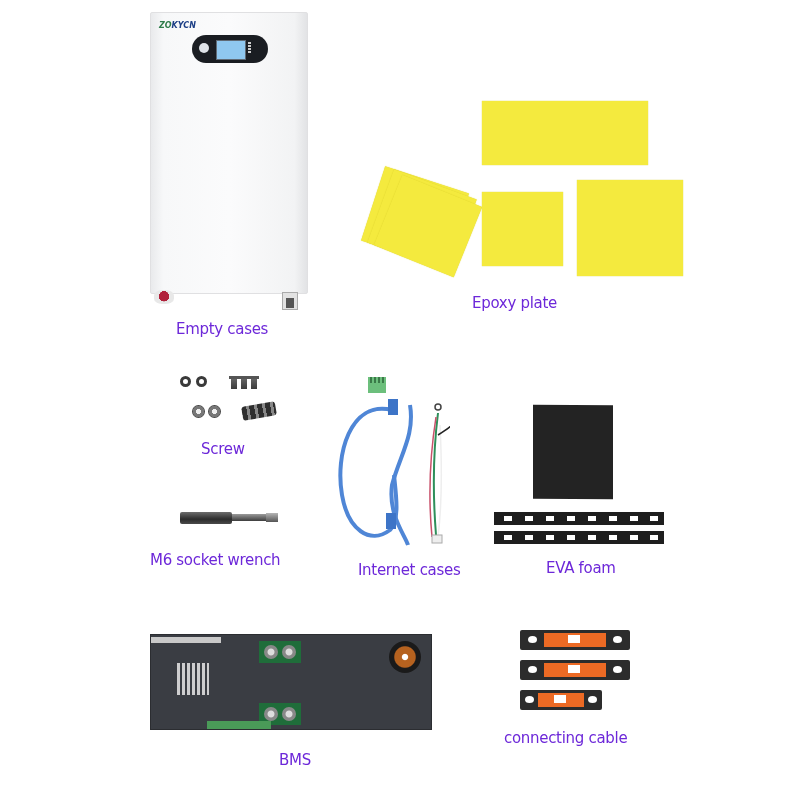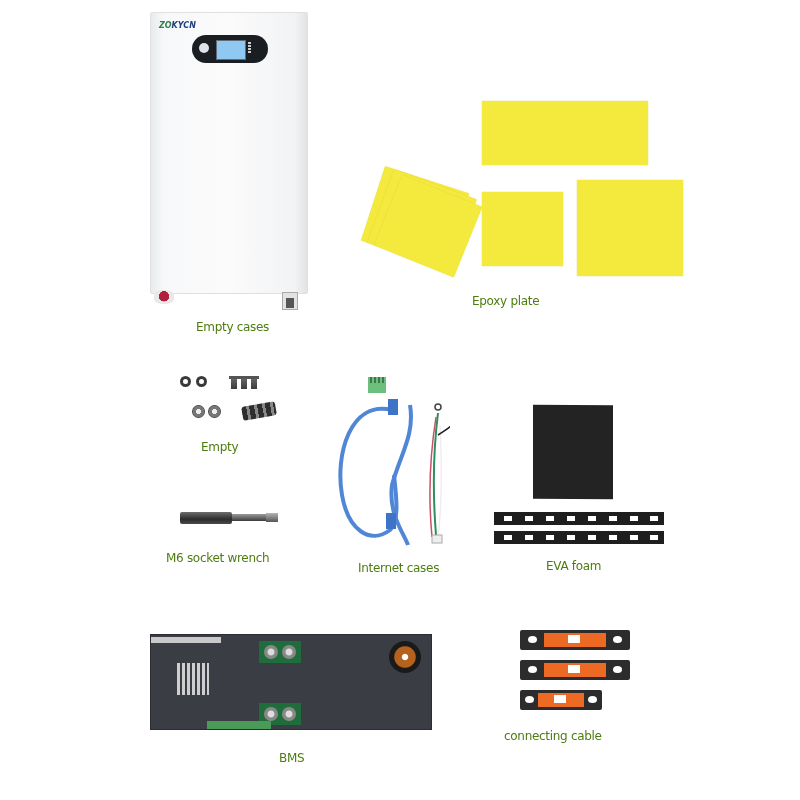--- a/index.html
+++ b/index.html
@@ -1,18 +1,18 @@
 <!DOCTYPE html>
 <html><head>
 <meta charset="utf-8">
 <style>
   html,body{margin:0;padding:0;background:#ffffff;}
   body{width:800px;height:800px;position:relative;overflow:hidden;font-family:"DejaVu Sans","Liberation Sans",sans-serif;}
   .abs{position:absolute;}
-  .label{position:absolute;font-size:12px;color:#4d7c0f;white-space:nowrap;letter-spacing:-0.3px;}
+  .label{position:absolute;font-size:15px;color:#6d28d9;white-space:nowrap;letter-spacing:-0.3px;}
   
   .cabinet{left:150px;top:12px;width:158px;height:282px;background:linear-gradient(90deg,#e9eaec 0%,#f7f8f9 8%,#fbfbfc 50%,#f2f3f4 92%,#e2e3e5 100%);border:1px solid #e0e0e2;border-radius:2px;box-sizing:border-box;}
   .logo{left:8px;top:8px;font-size:8px;font-weight:bold;color:#2f7d4a;font-style:italic;}
   .logo span{color:#1d3f86;}
   .panel{left:41px;top:22px;width:76px;height:28px;background:#1a1d22;border-radius:14px;}
   .pbtn{left:7px;top:8px;width:10px;height:10px;border-radius:50%;background:#dfe3e8;}
   .lcd{left:24px;top:5px;width:28px;height:18px;background:#8fc8f0;border:1px solid #5f6a75;}
   .leds{left:56px;top:6px;width:10px;height:16px;}
   .leds i{display:block;width:3px;height:2px;background:#ccc;margin:1px 0;}
   .wheel-l{left:154px;top:290px;width:20px;height:14px;background:radial-gradient(circle at 50% 45%,#b0203a 0 40%,#e8e8e8 42% 100%);border-radius:40%;}
@@ -61,44 +61,44 @@
     <div class="abs leds">
         <i></i>
         <i></i>
         <i></i>
         <i></i>
       </div>
   </div>
 </div>
 <div class="abs wheel-l"></div>
 <div class="abs wheel-r"></div>
-<div class="label" style="left:176px;top:320px;margin-left:20px;">Empty cases</div>
+<div class="label" style="left:176px;top:320px;">Empty cases</div>
 
 <div class="abs yellow" style="left:482px;top:101px;width:166px;height:64px;"></div>
 <div class="abs yellow" style="left:371px;top:178px;width:88px;height:78px;transform:rotate(18deg);"></div>
 <div class="abs yellow" style="left:378px;top:182px;width:88px;height:78px;transform:rotate(20deg);"></div>
 <div class="abs yellow" style="left:385px;top:188px;width:86px;height:76px;transform:rotate(22deg);"></div>
 <div class="abs yellow" style="left:482px;top:192px;width:81px;height:74px;"></div>
 <div class="abs yellow" style="left:577px;top:180px;width:106px;height:96px;"></div>
 <div class="label" style="left:472px;top:294px;">Epoxy plate</div>
 
 <div class="abs washer" style="left:180px;top:376px;"></div>
 <div class="abs washer" style="left:196px;top:376px;"></div>
 <div class="abs bolt" style="left:231px;top:376px;"></div>
 <div class="abs bolt" style="left:241px;top:376px;"></div>
 <div class="abs bolt" style="left:251px;top:376px;"></div>
 <div class="abs nut" style="left:192px;top:405px;"></div>
 <div class="abs nut" style="left:208px;top:405px;"></div>
 <div class="abs" style="left:242px;top:404px;width:34px;height:14px;background:repeating-linear-gradient(90deg,#2e2e2e 0 5px,#888 5px 8px);transform:rotate(-10deg);border-radius:3px;"></div>
-<div class="label" style="left:201px;top:440px;">Empty</div>
+<div class="label" style="left:201px;top:440px;">Screw</div>
 
 <div class="abs wr-body"></div>
 <div class="abs wr-shaft"></div>
 <div class="abs wr-tip"></div>
-<div class="label" style="left:166px;top:551px;">M6 socket wrench</div>
+<div class="label" style="left:150px;top:551px;">M6 socket wrench</div>
 
 <div class="abs hdr">
     <i style="left:2px"></i>
     <i style="left:6px"></i>
     <i style="left:10px"></i>
     <i style="left:14px"></i>
   </div>
 <svg class="abs" style="left:330px;top:395px;" width="120" height="160" viewBox="0 0 120 160">
   <path d="M80 10 C85 40,70 60,62 90 C58 120,75 140,78 150" stroke="#4f86d6" stroke-width="4" fill="none"></path>
   <path d="M62 15 C20 5,5 60,12 100 C18 135,40 150,60 135 C70 125,66 100,64 80" stroke="#4f86d6" stroke-width="4" fill="none"></path>

